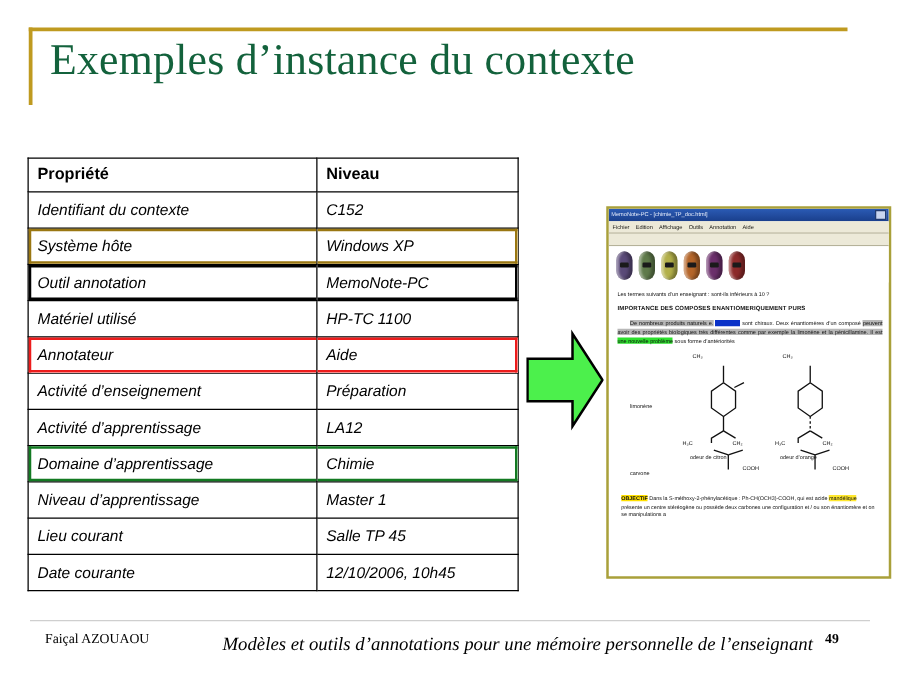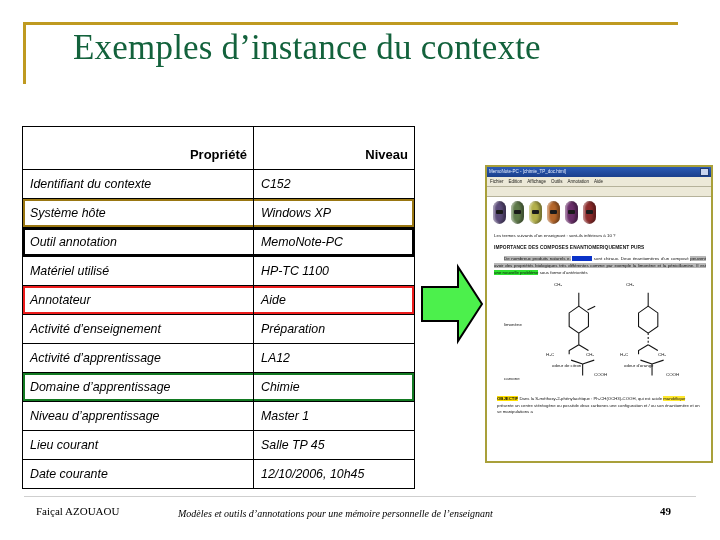--- a/index.html
+++ b/index.html
@@ -28,21 +28,20 @@
   }
   #page-title {
     position: absolute;
     left: 14px;
     top: 3px;
     font-family: "Liberation Serif", serif;
     font-size: 35px;
     color: #13623c;
     white-space: nowrap;
     letter-spacing: .2px;
-    margin-left: 33px;
   }
 
   
   #context-table {
     position: absolute;
     left: 22px;
     top: 126px;
     width: 392px;
     border-collapse: collapse;
     table-layout: fixed;
@@ -58,23 +57,22 @@
     color: #000000;
     font-style: italic;
     white-space: nowrap;
     overflow: hidden;
     background: #ffffff;
   }
   #context-table tr.header td {
     font-weight: bold;
     font-style: normal;
     font-size: 13px;
-    padding-top: 19px;
+    padding-top: 3px;
     padding-bottom: 7px;
-    text-align: right;
   }
 
   
   tr.hl { position: relative; }
   tr.hl td { position: relative; }
   tr.hl td::after {
     content: "";
     position: absolute;
     left: -1px; right: -1px; top: -1px; bottom: -1px;
     border-top: 3px solid var(--hlc);
@@ -223,21 +221,21 @@
     font-family: Liberation Serif, serif;
     font-size: 11px;
     color: #000000;
     white-space: nowrap;
   }
   #footer-subject {
     position: absolute;
     left: 178px;
     top: 508px;
     font-family: "Liberation Serif", serif;
-    font-size: 10px;
+    font-size: 15px;
     font-style: italic;
     color: #000000;
     white-space: nowrap;
   }
   #footer-pagenum {
     position: absolute;
     left: 660px;
     top: 505px;
     font-family: "Liberation Serif", serif;
     font-size: 11px;

